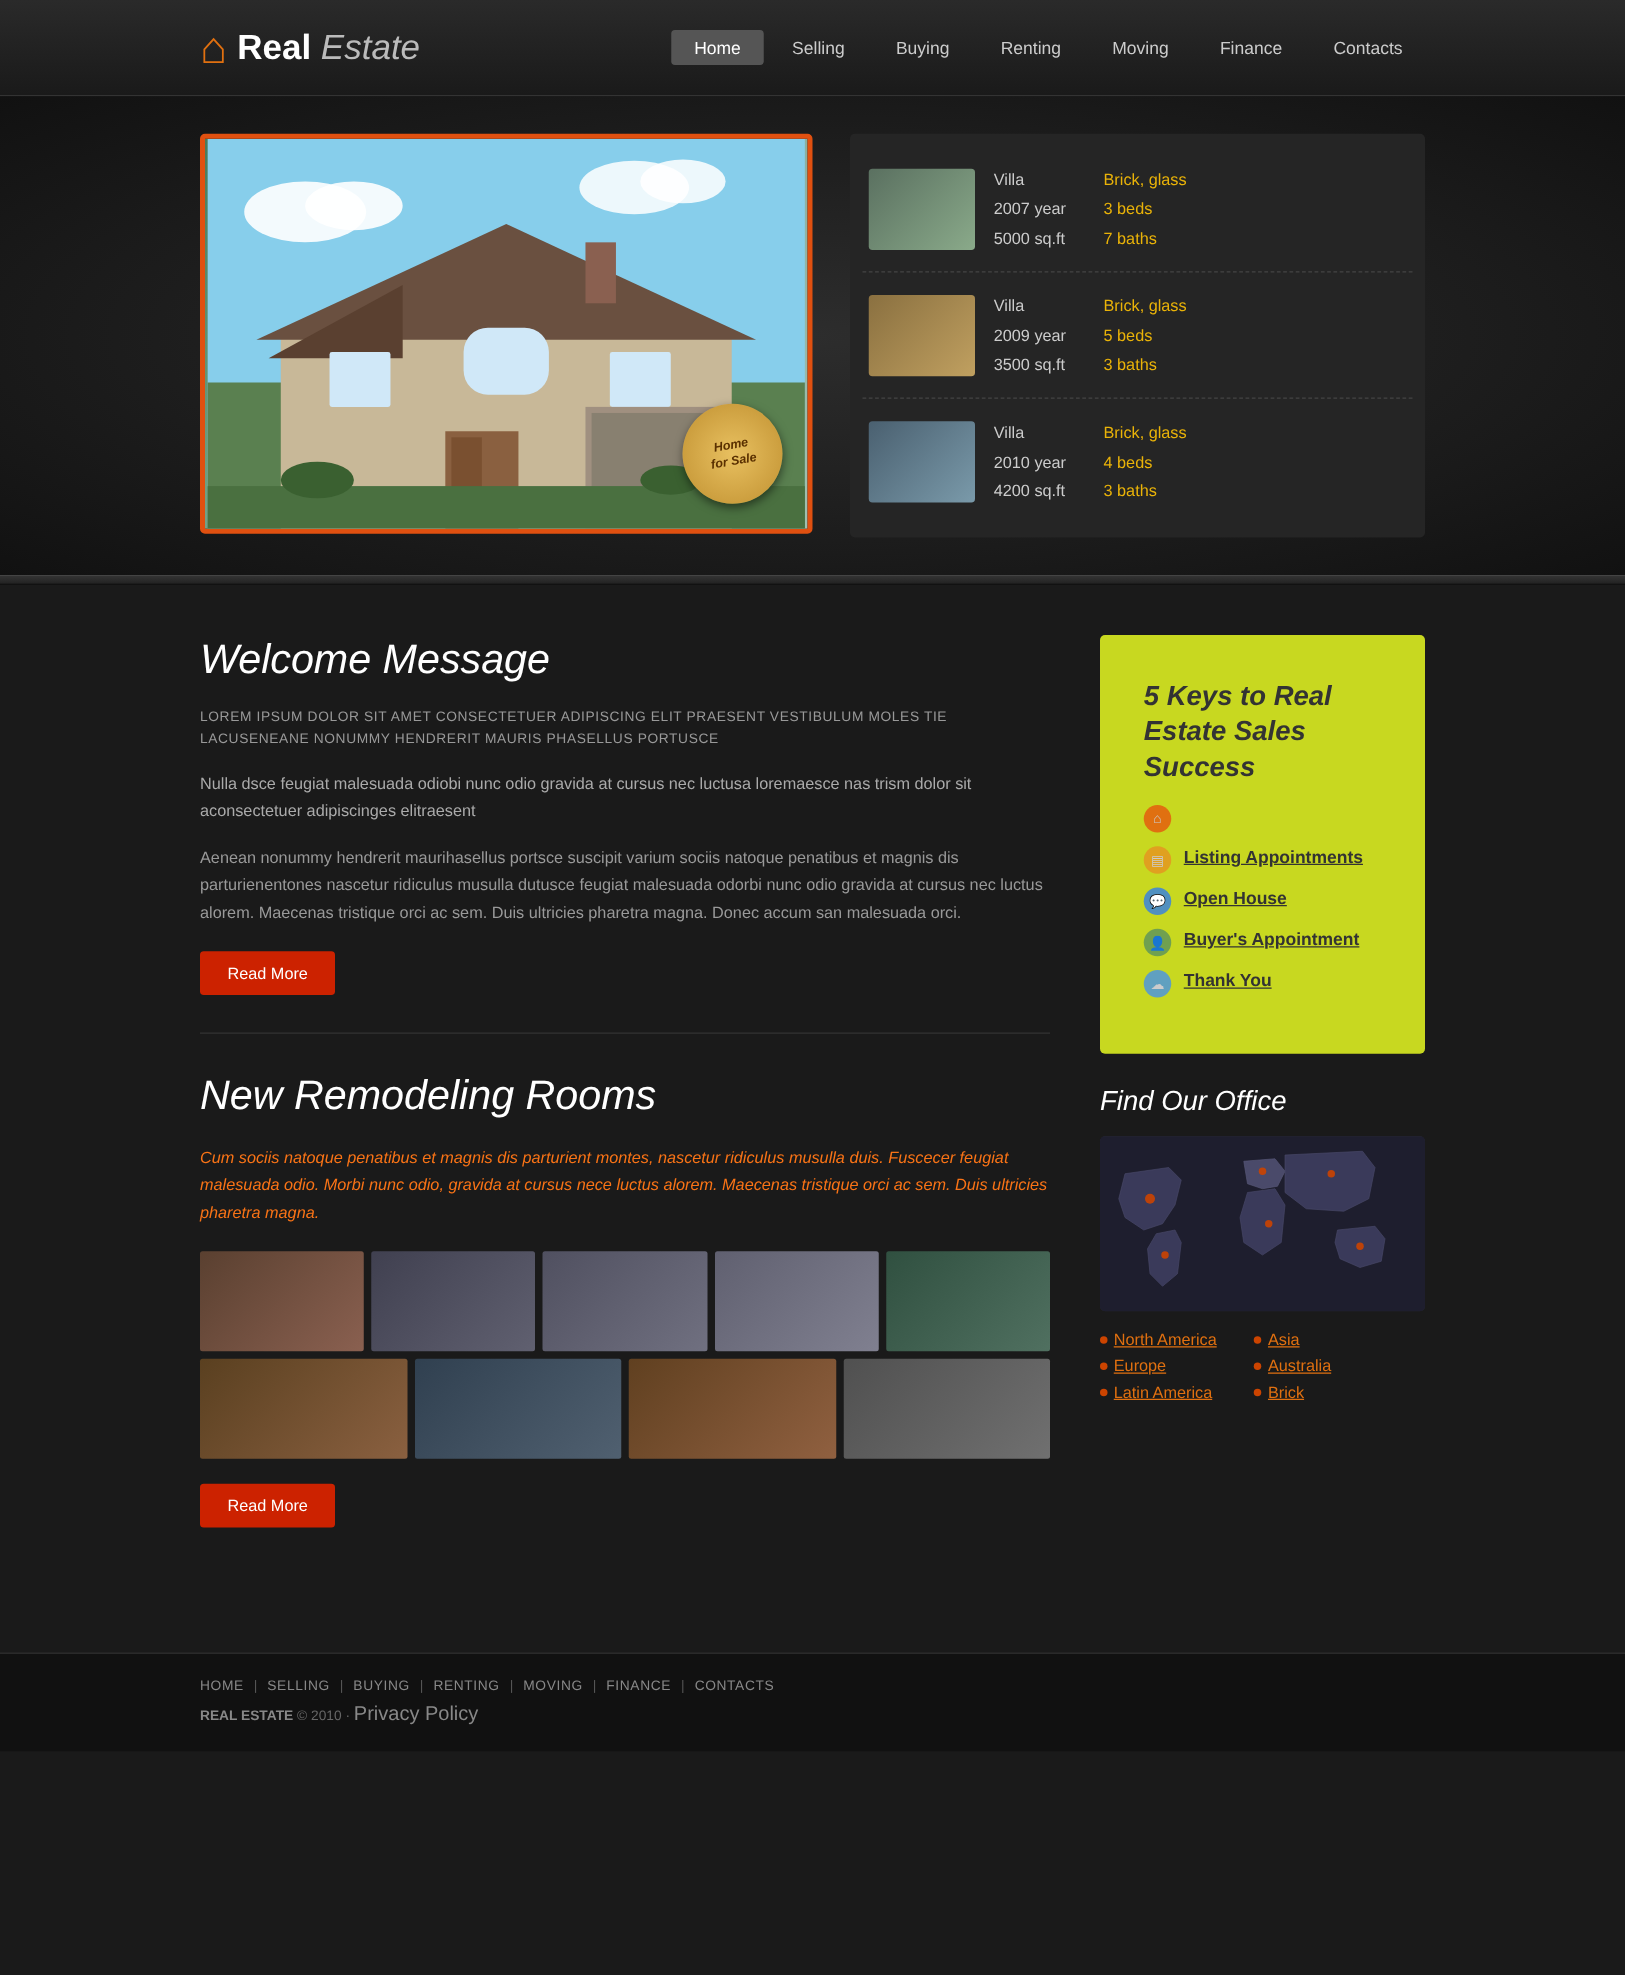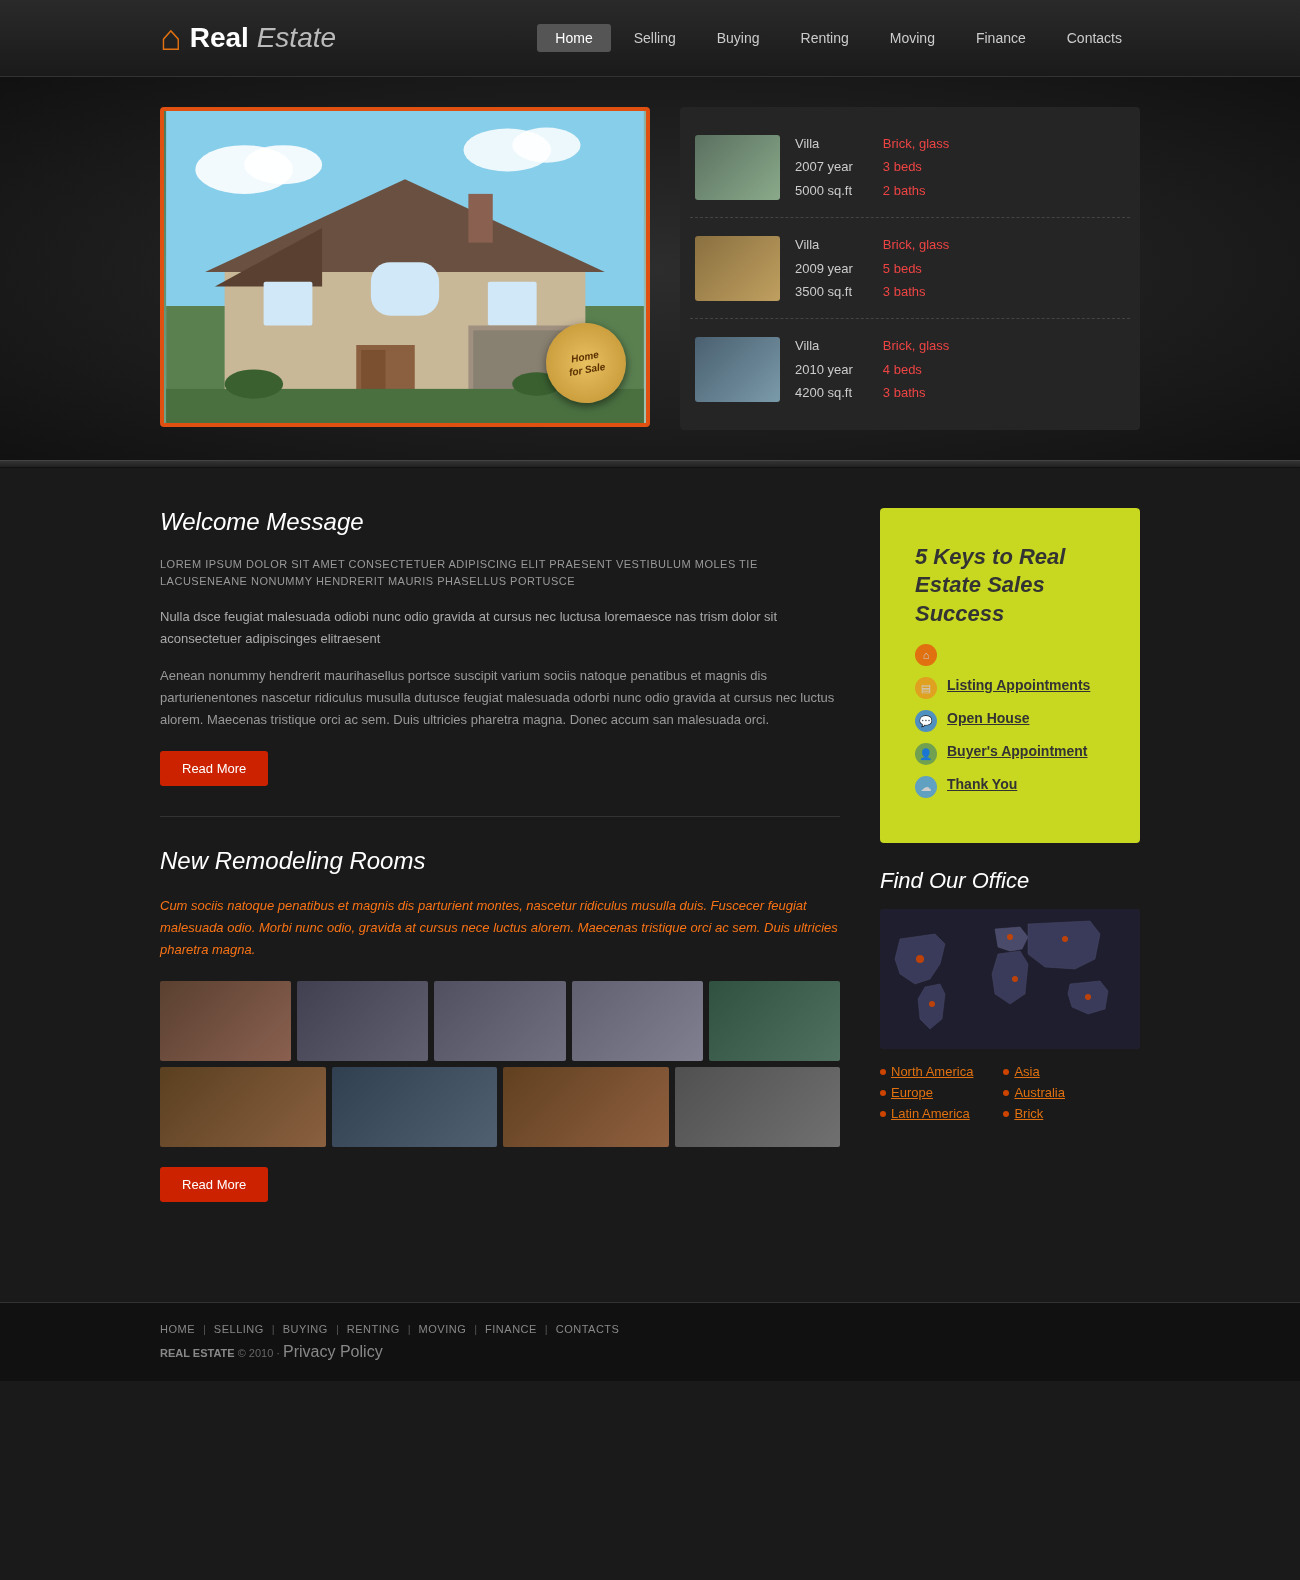--- a/index.html
+++ b/index.html
@@ -127,21 +127,21 @@
     }
     .listing-thumb.t1 { background: linear-gradient(135deg, #5a7060, #8aaa8a); }
     .listing-thumb.t2 { background: linear-gradient(135deg, #8a7040, #c0a060); }
     .listing-thumb.t3 { background: linear-gradient(135deg, #4a6070, #7a9aaa); }
     .listing-info {
       display: flex;
       gap: 30px;
       font-size: 13px;
     }
     .listing-col1 { color: #ccc; line-height: 1.8; }
-    .listing-col2 { color: #ef4444; line-height: 1.8; }
+    .listing-col2 { color: #eab308; line-height: 1.8; }
 
     
     .section-divider {
       height: 8px;
       background: linear-gradient(to bottom, #333, #222);
       border-top: 1px solid #444;
       border-bottom: 1px solid #111;
     }
 
     
@@ -153,21 +153,21 @@
     .content-left {
       flex: 1;
     }
     .content-right {
       width: 260px;
       flex-shrink: 0;
     }
 
     
     .section-title {
-      font-size: 24px;
+      font-size: 33px;
       font-style: italic;
       color: #fff;
       font-weight: normal;
       margin-bottom: 20px;
     }
     .welcome-text-upper {
       font-size: 11px;
       color: #999;
       text-transform: uppercase;
       letter-spacing: 0.5px;
@@ -439,21 +439,21 @@
       <div class="listing-thumb t1"></div>
       <div class="listing-info">
         <div class="listing-col1">
           <div>Villa</div>
           <div>2007 year</div>
           <div>5000 sq.ft</div>
         </div>
         <div class="listing-col2">
           <div>Brick, glass</div>
           <div>3 beds</div>
-          <div>2 baths</div>
+          <div>7 baths</div>
         </div>
       </div>
     </div>
     <div class="listing-row">
       <div class="listing-thumb t2"></div>
       <div class="listing-info">
         <div class="listing-col1">
           <div>Villa</div>
           <div>2009 year</div>
           <div>3500 sq.ft</div>

